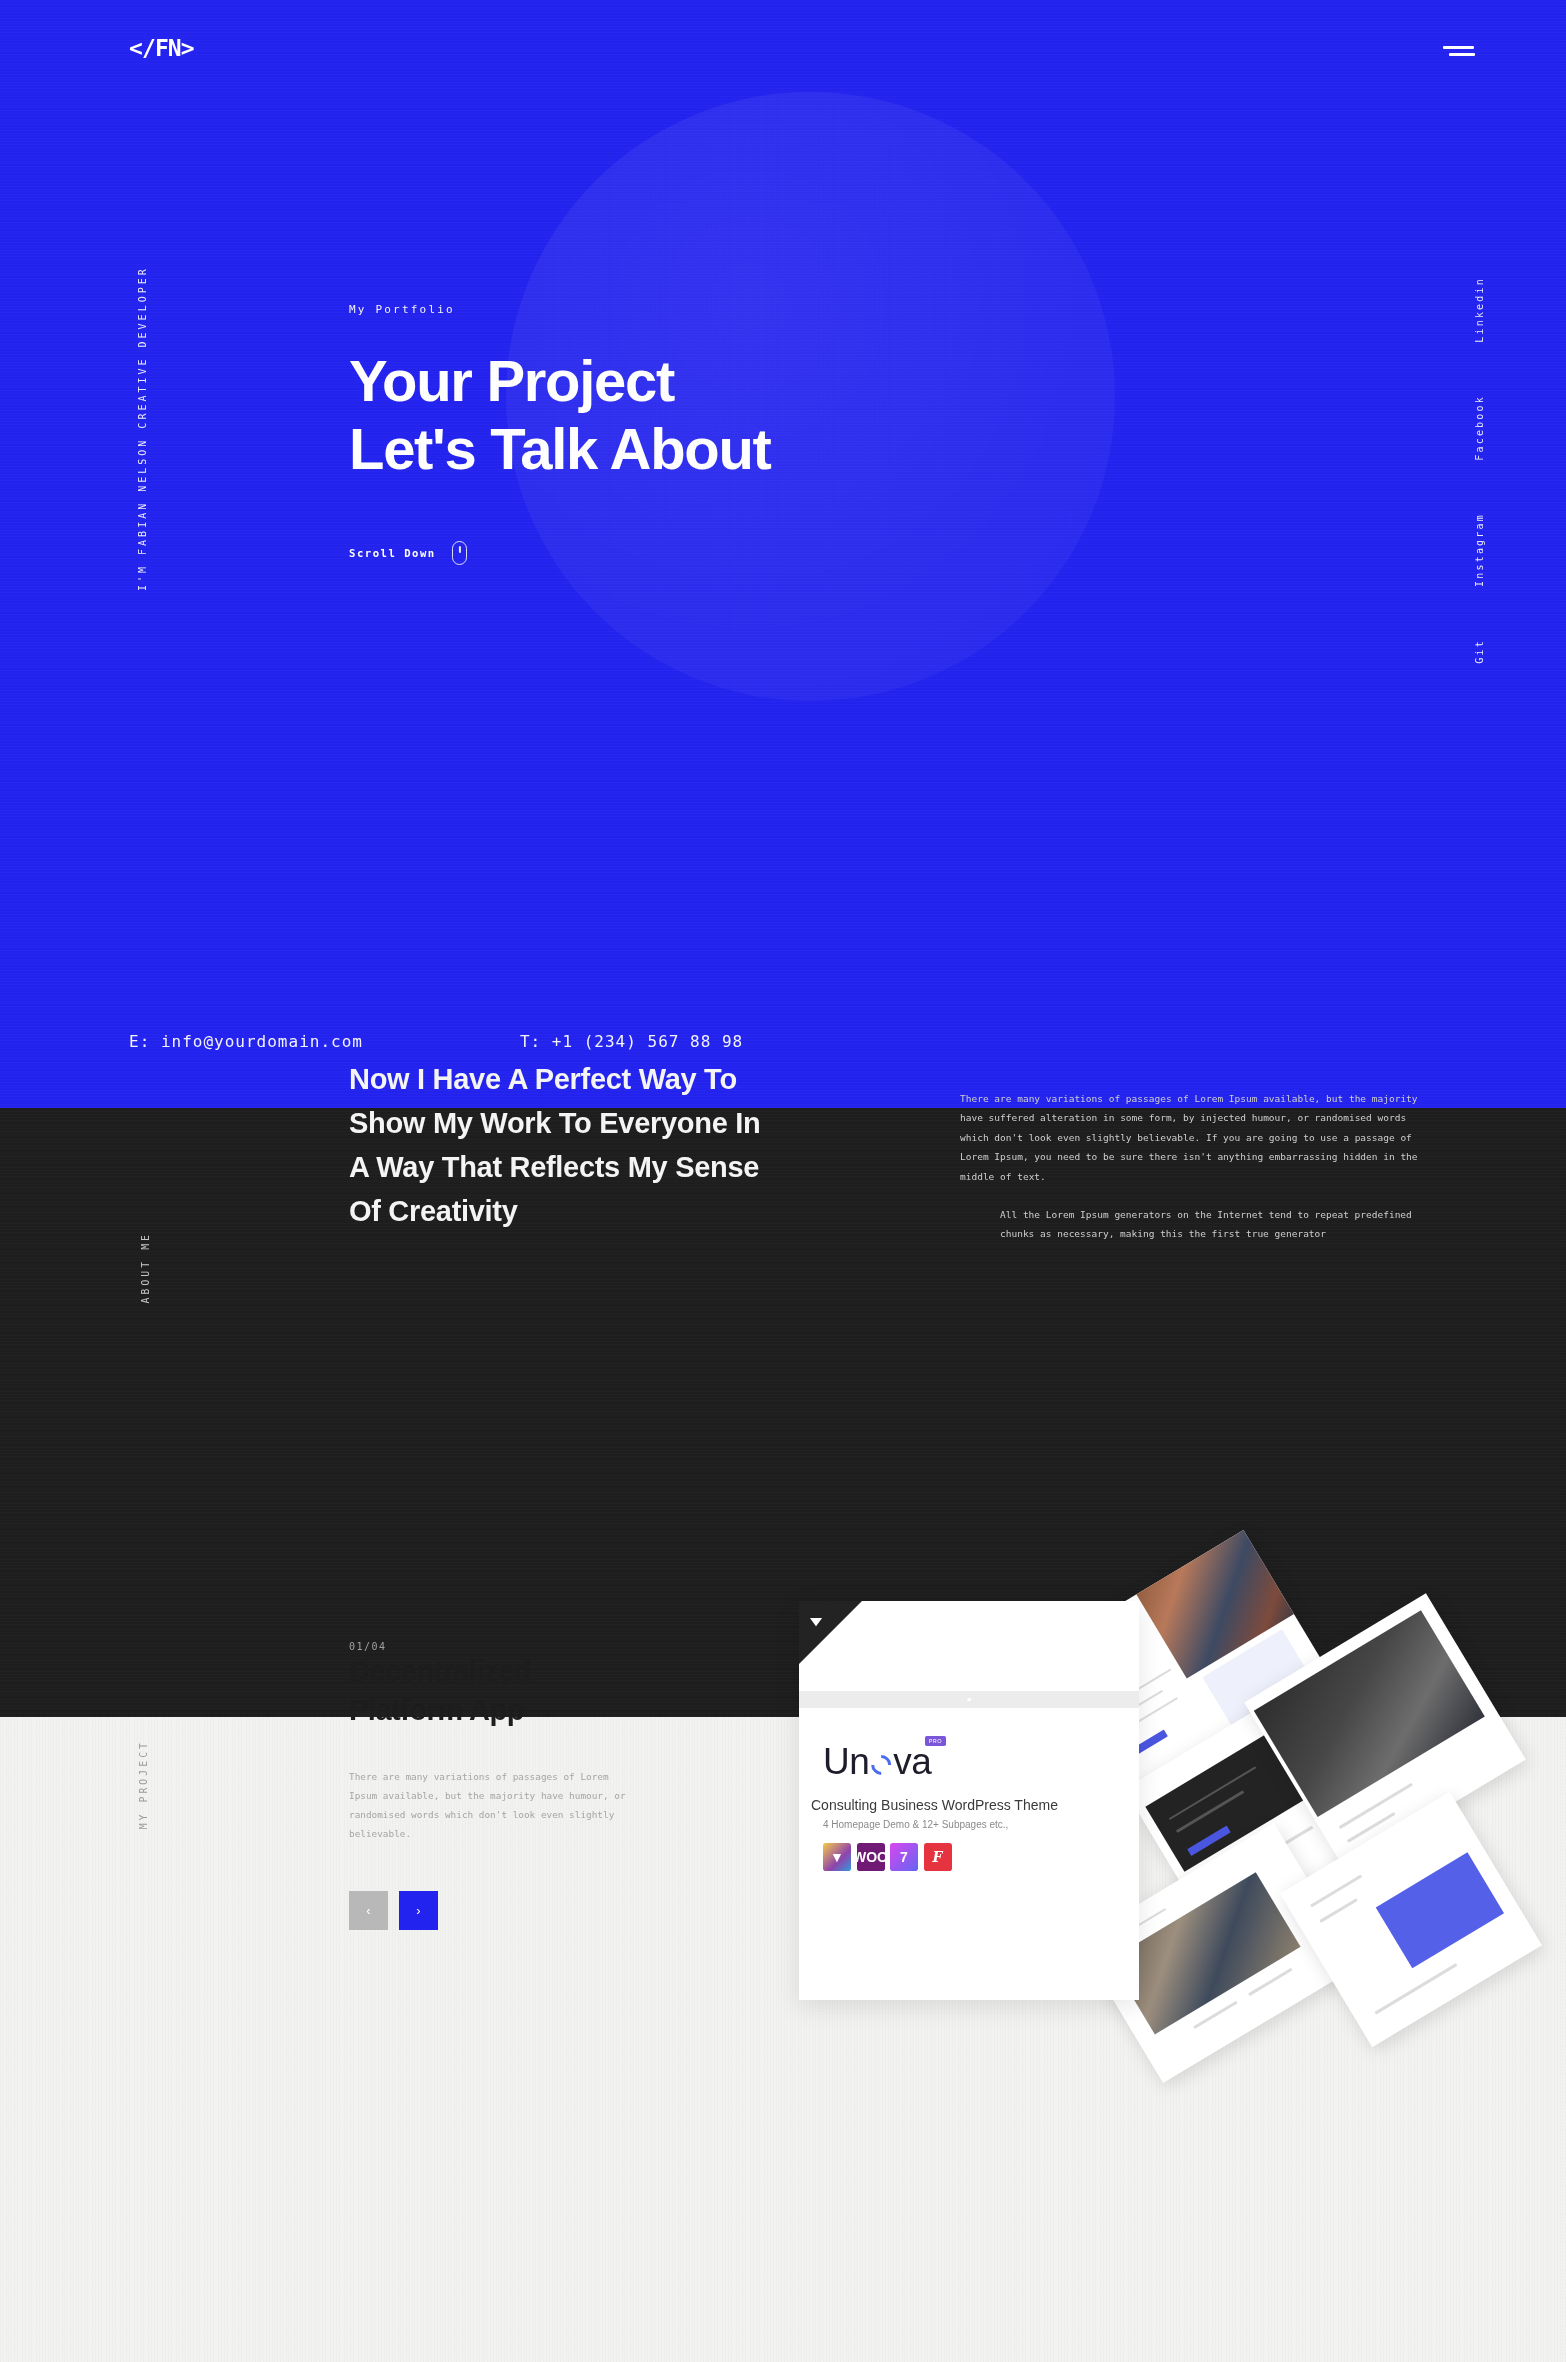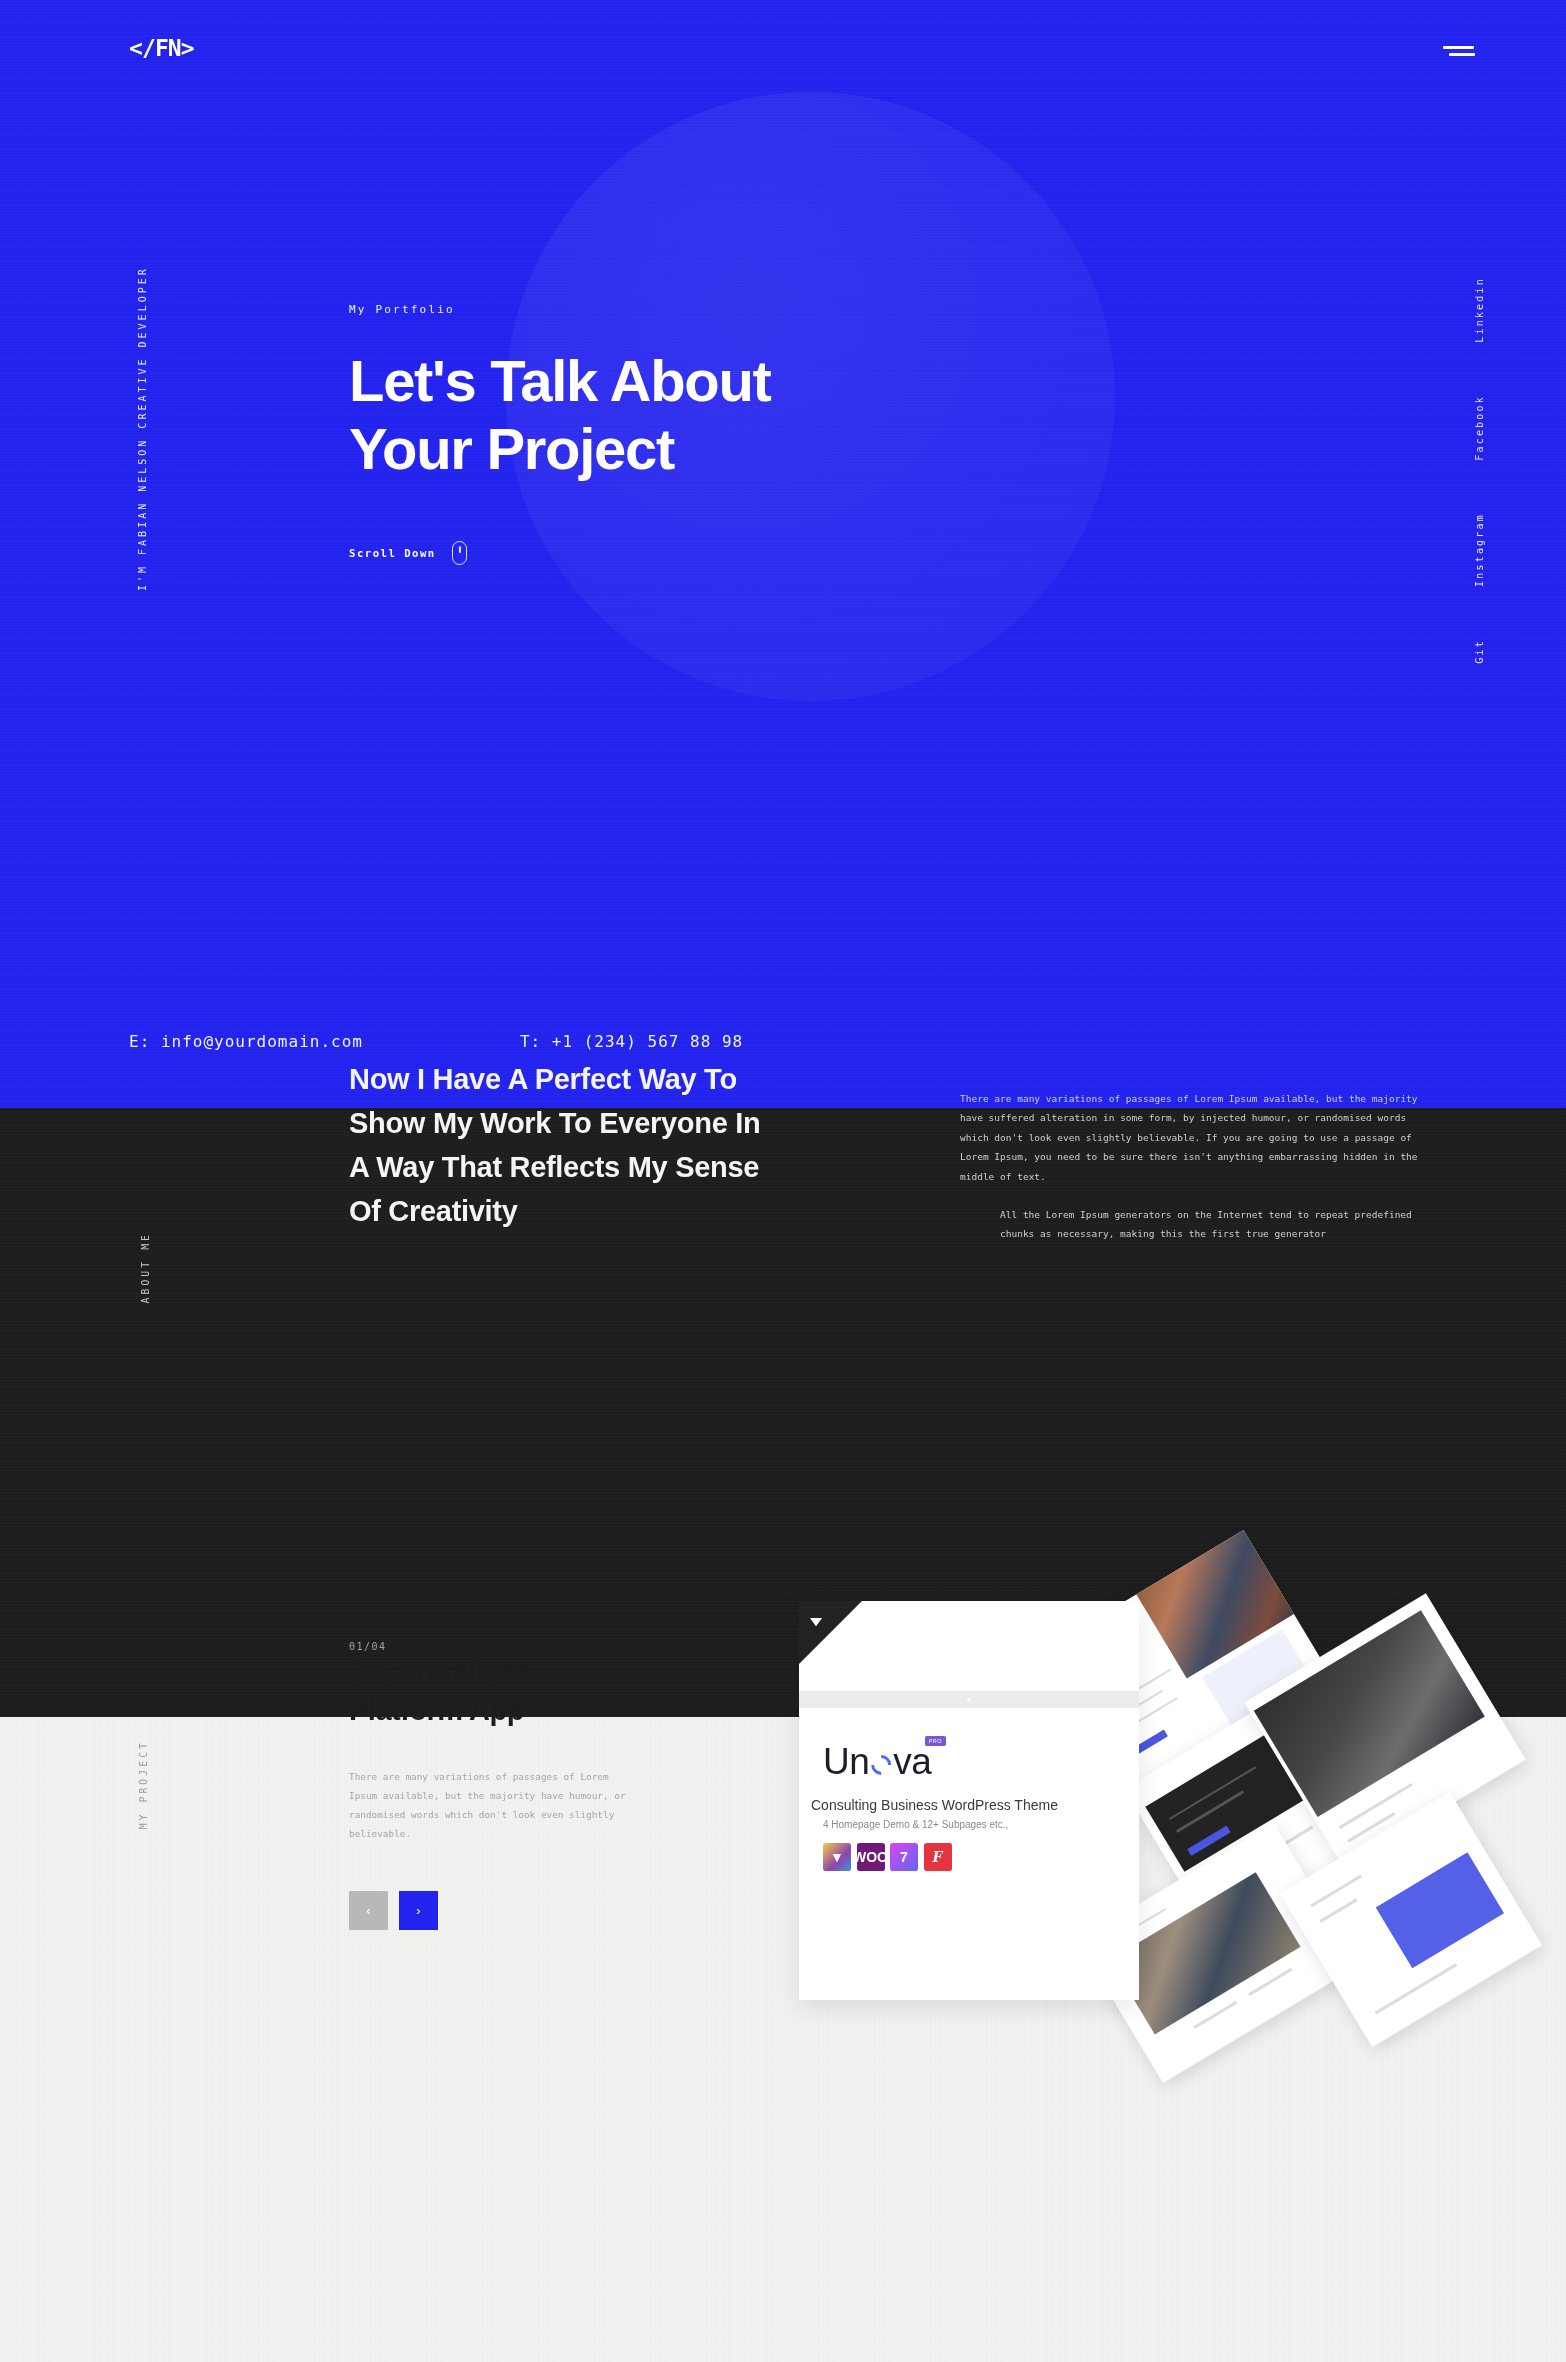--- a/index.html
+++ b/index.html
@@ -387,22 +387,22 @@
     <nav class="vert-right">
       <a href="#">Linkedin</a>
       <a href="#">Facebook</a>
       <a href="#">Instagram</a>
       <a href="#">Git</a>
     </nav>
 
     <div class="hero-inner">
       <div class="eyebrow">My Portfolio</div>
       <h1 class="hero-title">
+        <div>Your Project</div>
         <div>Let's Talk About</div>
-        <div>Your Project</div>
       </h1>
       <div class="scroll-row">
         <span class="scroll-label">Scroll Down</span>
         <span class="mouse-icon"></span>
       </div>
     </div>
 
     <div class="hero-contact">
       <a href="#">E: info@yourdomain.com</a>
       <a href="#">T: +1 (234) 567 88 98</a>

